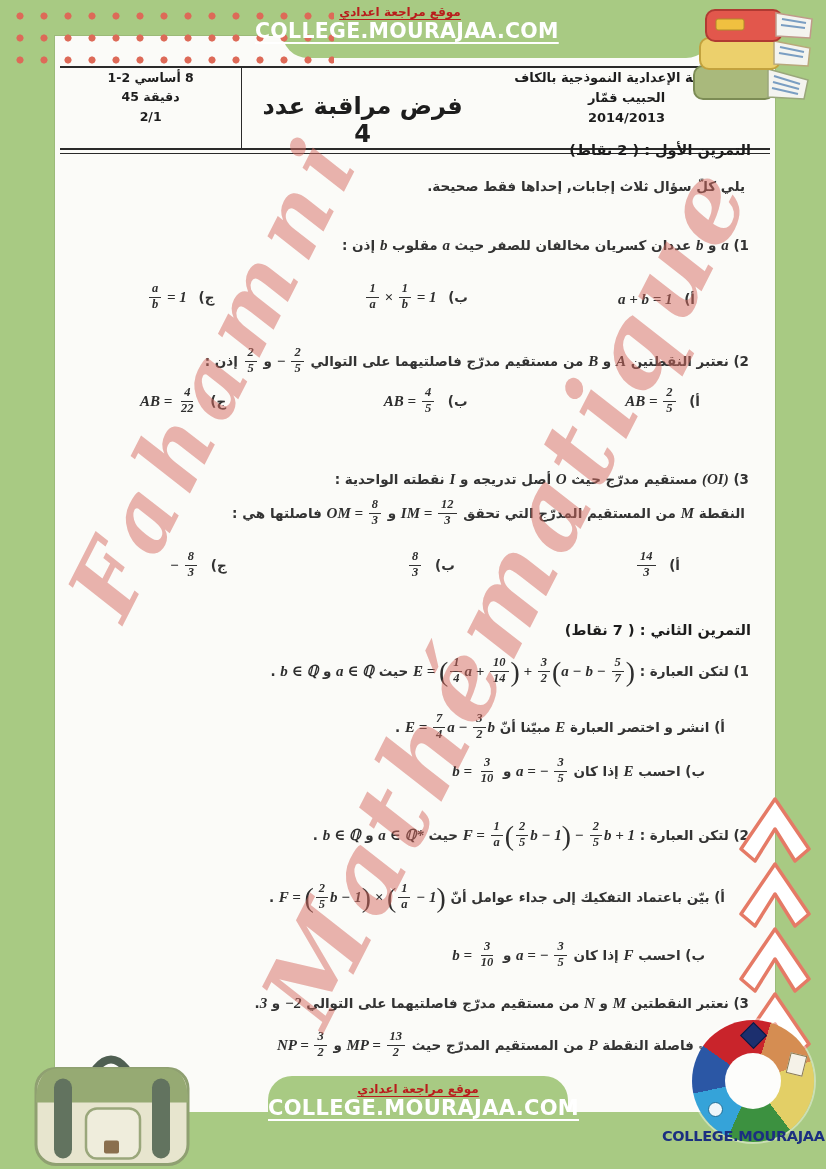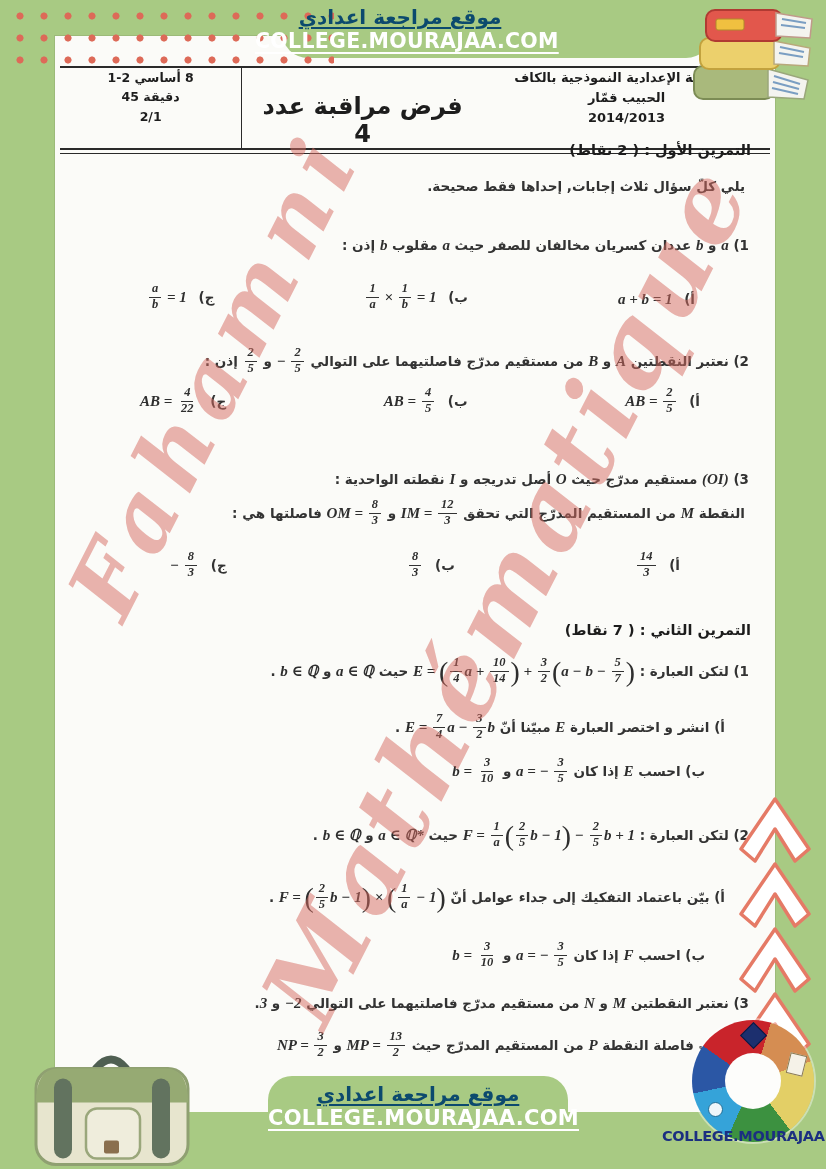--- a/index.html
+++ b/index.html
@@ -53,21 +53,21 @@
       color:rgba(214,105,96,.5);}
   .wm1{left:-75px;top:320px;width:580px;font-size:92px;letter-spacing:12px;
        transform:rotate(-63deg);}
   .wm2{left:35px;top:535px;width:940px;font-size:104px;letter-spacing:8px;
        transform:rotate(-63deg);}
 
   
   .bulge-top{position:absolute;left:282px;top:0;width:430px;height:58px;
              background:#a8ca83;border-radius:0 0 26px 26px;z-index:5;}
   .site-top{position:absolute;top:5px;left:255px;width:290px;text-align:center;z-index:8;}
-  .site-tagline{color:#0c4a6e;font-weight:bold;font-size:20px;text-decoration:underline;
+  .site-tagline{color:#b91c1c;font-weight:bold;font-size:12px;text-decoration:underline;
              text-underline-offset:3px;}
   .site-domain{color:#fff;font-weight:bold;font-size:20.5px;letter-spacing:.3px;
              text-decoration:underline;text-underline-offset:4px;}
   .bulge-bottom{position:absolute;left:268px;top:1076px;width:300px;height:56px;
              background:#a8ca83;border-radius:24px 24px 0 0;z-index:8;}
   .footer-band{position:absolute;left:0;top:1112px;width:826px;height:57px;
              background:#a8ca83;z-index:8;}
   .site-bottom{position:absolute;top:1082px;left:268px;width:300px;text-align:center;z-index:9;}
   .site-bottom .site-domain{font-size:21px;}
 

